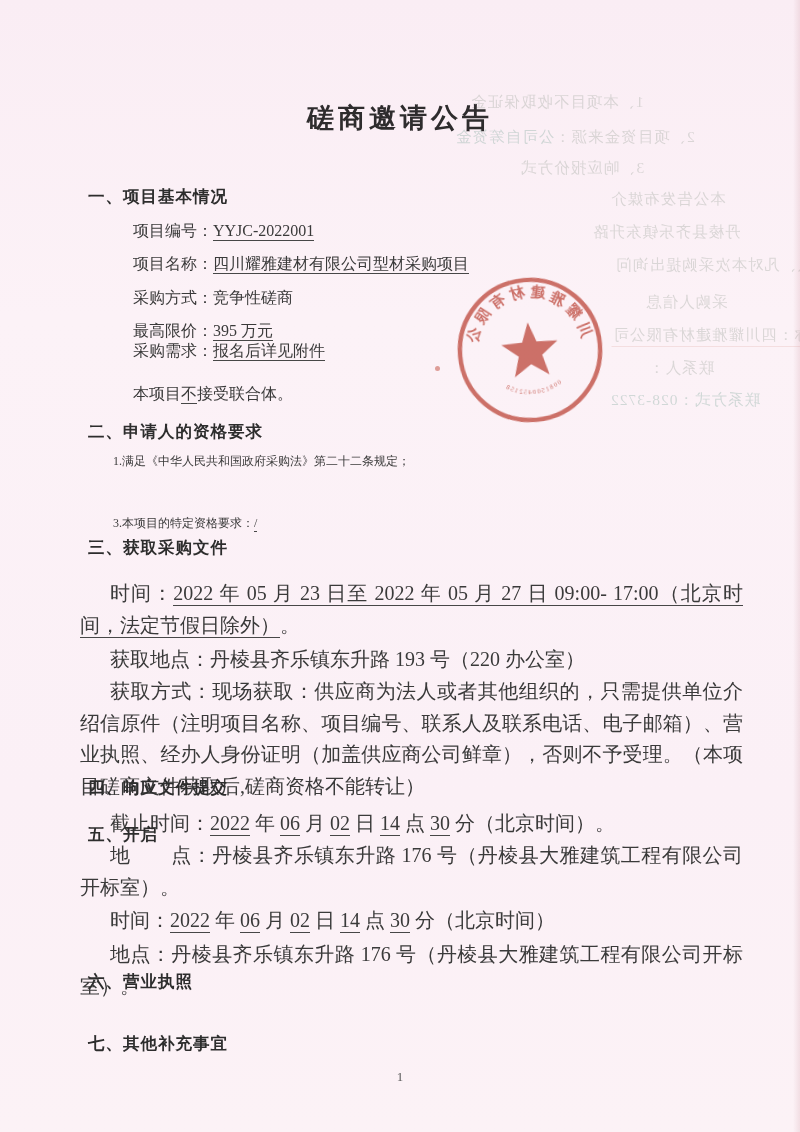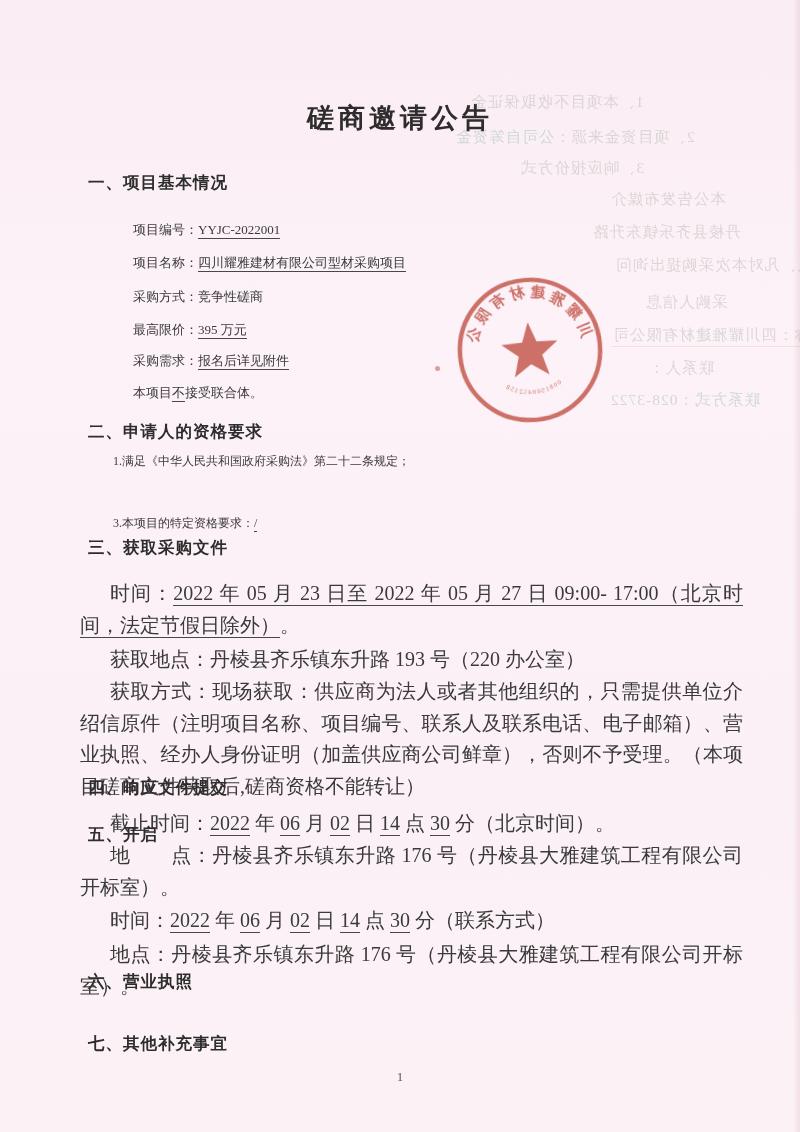--- a/index.html
+++ b/index.html
@@ -10,21 +10,21 @@
     color:#3a3a3a;
   }
   .page::after{content:"";position:absolute;top:0;right:0;width:7px;height:100%;
     background:linear-gradient(90deg,rgba(215,170,180,0) 0%,rgba(205,150,160,.22) 100%);}
   .title{
     position:absolute;top:100px;left:0;width:100%;text-align:center;
     font-size:27px;font-weight:bold;letter-spacing:4px;color:#2e2c2d;margin:0;
   }
   .h{position:absolute;left:88px;font-size:16.5px;font-weight:bold;color:#2d2d2d;
      font-family:"Liberation Sans","DejaVu Sans",sans-serif;letter-spacing:1px;white-space:nowrap;margin:0;}
-  .row{position:absolute;left:133px;font-size:13px;white-space:nowrap;}
+  .row{position:absolute;left:133px;font-size:16px;white-space:nowrap;}
   .it{position:absolute;left:113px;font-size:12px;white-space:nowrap;}
   .para{position:absolute;left:80px;width:663px;font-size:20px;line-height:31.6px;
         text-indent:30px;text-align:justify;margin:0;}
   .u{border-bottom:1px solid #474747;padding-bottom:1px;}
   .u-sp{border-bottom:1px solid #474747;padding-bottom:1px;padding-right:10px;}
   .pagenum{position:absolute;top:1069px;left:0;width:100%;text-align:center;font-size:13px;color:#5a5a5a;}
   
   .seal{position:absolute;left:451px;top:271px;width:158px;height:158px;
         transform:scaleX(-1) rotate(5deg);opacity:.82;mix-blend-mode:multiply;filter:blur(.3px);}
   .seal svg{width:100%;height:100%;}
@@ -63,43 +63,43 @@
       </text>
       <text font-size="6.5" letter-spacing="1.5" fill="#c4574a">
         <textPath href="#arcBot" startOffset="50%" text-anchor="middle">0081500452158</textPath>
       </text>
     </svg>
   </div>
   <div class="seal-dot"></div>
 
   <h1 class="title">磋商邀请公告</h1>
 
-  <h2 class="h" style="top:172px;">一、项目基本情况</h2>
+  <h2 class="h" style="top:186px;">一、项目基本情况</h2>
   <div class="row" style="top:221px;"><span>项目编号：</span><span class="u">YYJC-2022001</span></div>
   <div class="row" style="top:254px;"><span>项目名称：</span><span class="u">四川耀雅建材有限公司型材采购项目</span></div>
   <div class="row" style="top:288px;"><span>采购方式：</span><span>竞争性磋商</span></div>
   <div class="row" style="top:321px;"><span>最高限价：</span><span class="u">395 万元</span></div>
-  <div class="row" style="top:352px;"><span>采购需求：</span><span class="u">报名后详见附件</span></div>
+  <div class="row" style="top:341px;"><span>采购需求：</span><span class="u">报名后详见附件</span></div>
   <div class="row" style="top:384px;"><span>本项目</span><span class="u">不</span><span>接受联合体。</span></div>
 
   <h2 class="h" style="top:421px;">二、申请人的资格要求</h2>
   <div class="it" style="top:453px;">1.满足《中华人民共和国政府采购法》第二十二条规定；</div>
   <div class="it" style="top:515px;"><span>3.本项目的特定资格要求：</span><span class="u">/</span></div>
 
   <h2 class="h" style="top:537px;">三、获取采购文件</h2>
   <p class="para" style="top:578px;"><span>时间：</span><span class="u">2022 年 05 月 23 日至 2022 年 05 月 27 日 09:00- 17:00（北京时间，法定节假日除外）</span><span>。</span></p>
   <p class="para" style="top:644px;">获取地点：丹棱县齐乐镇东升路 193 号（220 办公室）</p>
   <p class="para" style="top:676px;">获取方式：现场获取：供应商为法人或者其他组织的，只需提供单位介绍信原件（注明项目名称、项目编号、联系人及联系电话、电子邮箱）、营业执照、经办人身份证明（加盖供应商公司鲜章），否则不予受理。（本项目磋商文件获取后,磋商资格不能转让）</p>
 
   <h2 class="h" style="top:777px;">四、响应文件提交</h2>
   <p class="para" style="top:808px;"><span>截止时间：</span><span class="u">2022</span><span> 年 </span><span class="u">06</span><span> 月 </span><span class="u">02</span><span> 日 </span><span class="u">14</span><span> 点 </span><span class="u">30</span><span> 分（北京时间）。</span></p>
   <p class="para" style="top:840px;">地　　点：丹棱县齐乐镇东升路 176 号（丹棱县大雅建筑工程有限公司开标室）。</p>
 
   <h2 class="h" style="top:824px;">五、开启</h2>
-  <p class="para" style="top:905px;"><span>时间：</span><span class="u">2022</span><span> 年 </span><span class="u">06</span><span> 月 </span><span class="u">02</span><span> 日 </span><span class="u">14</span><span> 点 </span><span class="u">30</span><span> 分（联系方式）</span></p>
+  <p class="para" style="top:905px;"><span>时间：</span><span class="u">2022</span><span> 年 </span><span class="u">06</span><span> 月 </span><span class="u">02</span><span> 日 </span><span class="u">14</span><span> 点 </span><span class="u">30</span><span> 分（北京时间）</span></p>
   <p class="para" style="top:939px;">地点：丹棱县齐乐镇东升路 176 号（丹棱县大雅建筑工程有限公司开标室）。</p>
 
   <h2 class="h" style="top:971px;">六、营业执照</h2>
 
   <h2 class="h" style="top:1033px;">七、其他补充事宜</h2>
 
   <div class="pagenum">1</div>
 </div>
 
 </body></html>

